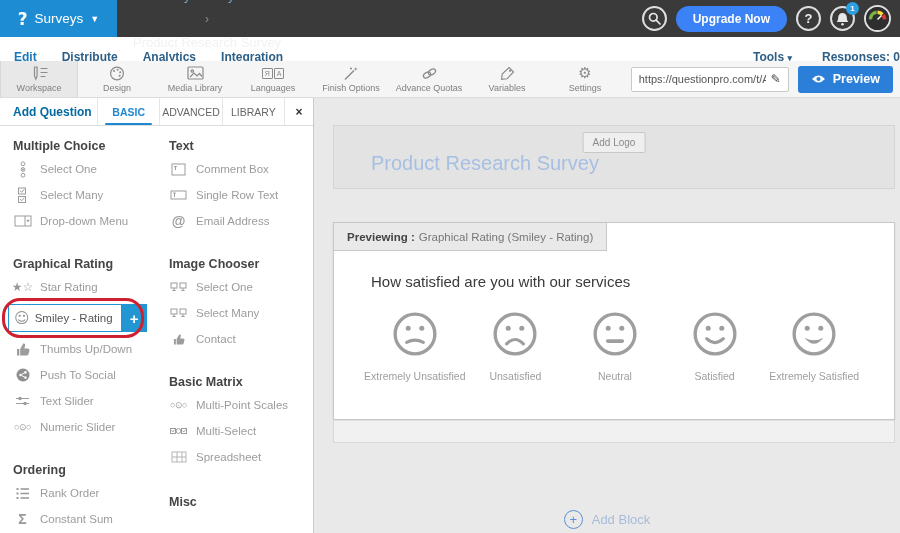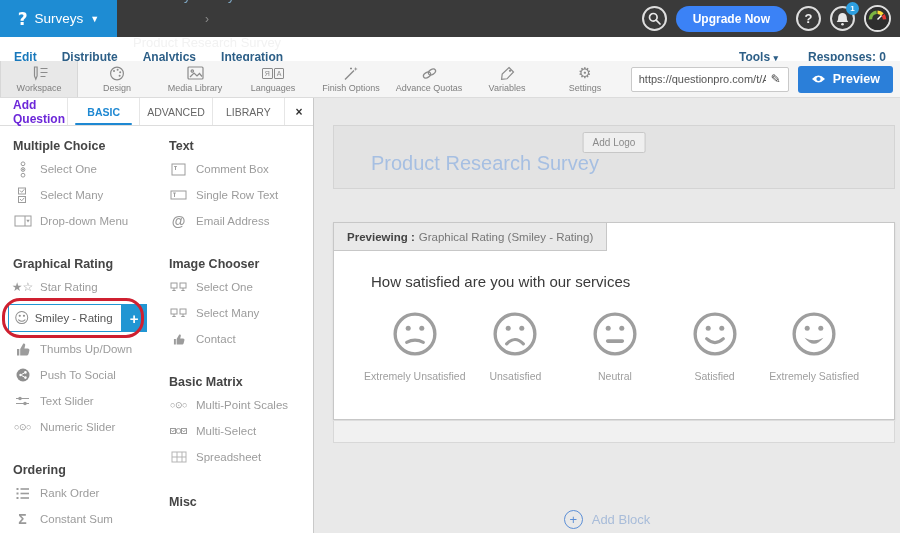--- a/index.html
+++ b/index.html
@@ -21,41 +21,41 @@
   .circle-btn { width:25px; height:25px; border:2px solid #dedede; border-radius:50%; display:flex; align-items:center; justify-content:center; color:#eee; font-size:13px; font-weight:bold; cursor:pointer; position:relative; }
   .upgrade-btn { background:#3b82f6; border:none; color:#fff; font-weight:bold; font-size:12px; height:26px; padding:0 17px; border-radius:14px; cursor:pointer; font-family:inherit; }
   .bell-badge { position:absolute; top:-6px; right:-6px; background:#2d9fe0; color:#fff; font-size:8px; min-width:13px; height:13px; border-radius:7px; line-height:13px; text-align:center; }
   .avatar { width:27px; height:27px; border-radius:50%; border:2px solid #dedede; overflow:hidden; cursor:pointer; }
 
   
   .nav { position:absolute; left:0; top:37px; right:0; height:41px; background:#fff; border-bottom:1px solid #e2e2e2; display:flex; align-items:center; font-size:12px; }
   .nav-tab { margin-left:25px; color:#2d5f87; font-weight:bold; cursor:pointer; }
   .nav-tab:first-child { margin-left:14px; }
   .nav-tab.active { color:#1878bb; text-decoration:underline; }
-  .nav-right { margin-left:auto; display:flex; gap:30px; padding-right:14px; color:#2d5f87; font-weight:bold; }
+  .nav-right { margin-left:auto; display:flex; gap:30px; padding-right:0; color:#2d5f87; font-weight:bold; }
   .nav-right > div { cursor:pointer; }
 
   
   .toolbar { position:absolute; left:0; top:61px; right:0; height:37px; background:#f5f5f5; border-bottom:1px solid #dcdcdc; display:flex; align-items:stretch; }
   .tool-item { width:78px; display:flex; flex-direction:column; align-items:center; justify-content:center; gap:2px; cursor:pointer; color:#8b8b8b; }
   .tool-item.active { background:#e8e8e8; border-left:1px solid #d7d7d7; border-right:1px solid #d7d7d7; }
   .tlabel { font-size:9px; color:#7f7f7f; white-space:nowrap; }
   .ticon { height:15px; display:flex; align-items:center; justify-content:center; }
   .lang-boxes { display:flex; gap:1px; }
   .lang-box { border:1px solid #8b8b8b; font-size:7px; padding:1px 2px; border-radius:1px; line-height:7px; }
   .gear-glyph { font-size:15px; line-height:15px; font-family:"DejaVu Sans", sans-serif; }
   .url-box { margin-left:auto; align-self:center; width:158px; height:25px; background:#fff; border:1px solid #c9c9c9; border-radius:2px; display:flex; align-items:center; padding:0 7px; gap:5px; }
   .url-text { flex:1; font-size:11px; color:#555; white-space:nowrap; overflow:hidden; border:none; outline:none; font-family:inherit; background:transparent; width:100%; }
   .pencil { font-size:12px; color:#3c3c3c; cursor:pointer; font-family:"DejaVu Sans", sans-serif; }
   .preview-btn { align-self:center; margin:0 7px 0 9px; background:#2b7fd9; border:none; color:#fff; font-size:12.5px; font-weight:bold; height:27px; padding:0 13px; border-radius:3px; display:flex; align-items:center; gap:7px; cursor:pointer; font-family:inherit; }
 
   
   .sidebar { position:absolute; left:0; top:98px; width:314px; bottom:0; background:#fff; border-right:1px solid #c9c9c9; }
   .sidebar-header { height:28px; display:flex; align-items:stretch; border-bottom:1px solid #ddd; }
-  .sh-title { width:68px; display:flex; align-items:center; padding-left:13px; font-size:12px; font-weight:bold; color:#6d28d9; border-right:1px solid #e6e6e6; }
+  .sh-title { width:98px; display:flex; align-items:center; padding-left:13px; font-size:12px; font-weight:bold; color:#0369a1; border-right:1px solid #e6e6e6; }
   .sh-tab { flex:1; display:flex; align-items:center; justify-content:center; font-size:10.5px; color:#666; border-right:1px solid #e6e6e6; cursor:pointer; position:relative; }
   .sh-tab.active { color:#1e88d2; font-weight:bold; }
   .sh-tab.active::after { content:""; position:absolute; left:7px; right:7px; bottom:0; height:2px; background:#1e88d2; border-radius:2px; }
   .sh-close { width:28px; display:flex; align-items:center; justify-content:center; font-size:12px; font-weight:bold; color:#333; cursor:pointer; }
   .sidebar-cols { display:flex; }
   .scol1 { width:152px; padding-left:13px; }
   .scol2 { width:160px; padding-left:17px; }
   .qsec-title { font-size:12.5px; font-weight:bold; color:#454545; margin-top:13px; margin-bottom:3px; }
   .qitem { display:flex; align-items:center; gap:8px; height:26px; font-size:11.5px; color:#9c9c9c; cursor:pointer; white-space:nowrap; }
   .qicon { width:19px; display:flex; align-items:center; justify-content:center; color:#999; flex-shrink:0; }

